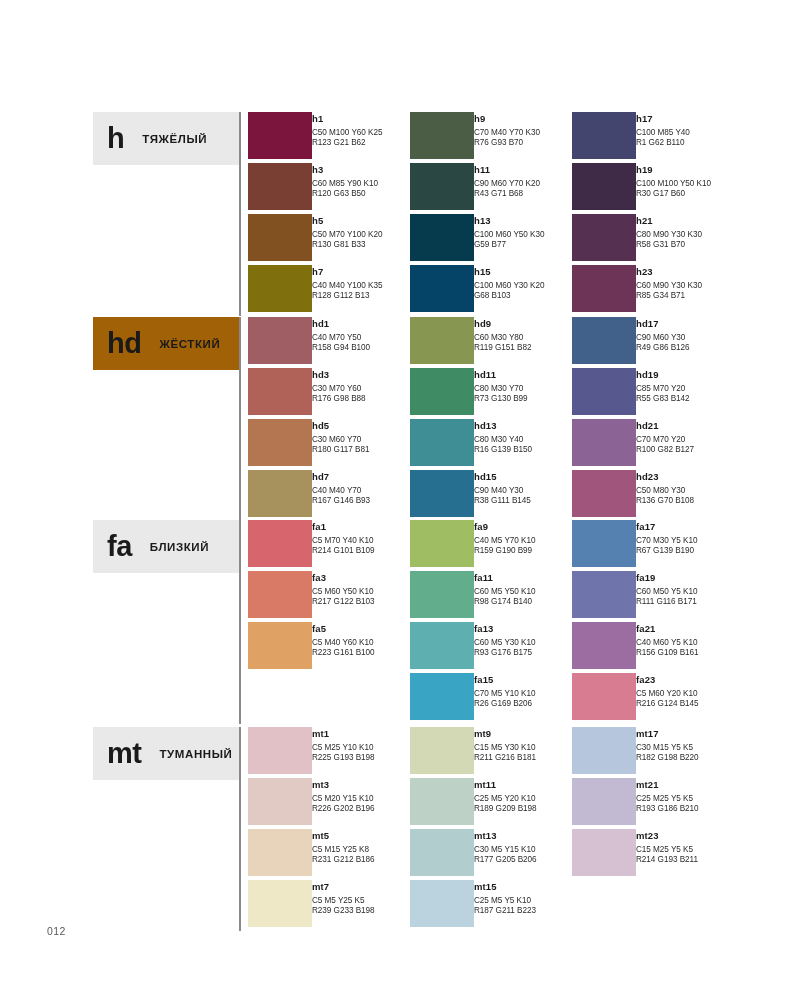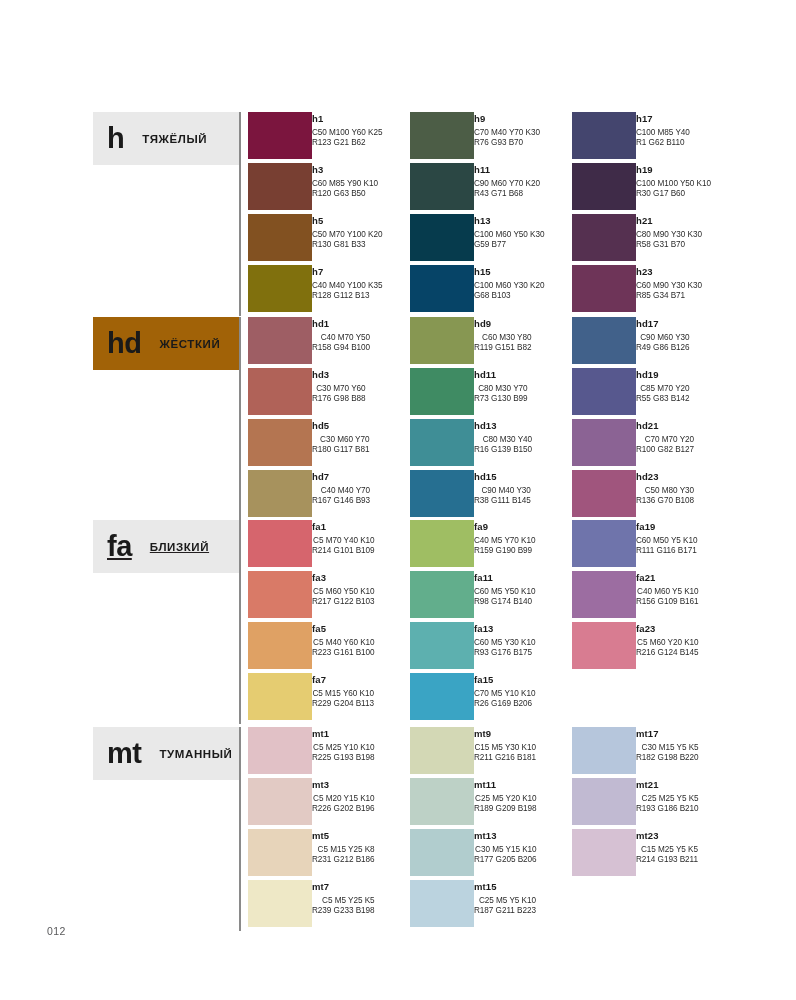--- a/index.html
+++ b/index.html
@@ -97,21 +97,21 @@
     line-height: 11px;
     color: #1a1a1a;
   }
   .entry-cmyk, .entry-rgb {
     font-size: 8.2px;
     line-height: 9.6px;
     letter-spacing: -0.05px;
     color: #2b2b2b;
     white-space: nowrap;
   }
-  .entry-cmyk { margin-top: 4px; text-align: right; }
+  .entry-cmyk { margin-top: 4px; }
 
   .page-number {
     position: absolute;
     left: 47px;
     top: 925px;
     font-size: 10.5px;
     letter-spacing: 0.4px;
     color: #58585a;
   }
 </style>
@@ -336,21 +336,21 @@
               <div class="entry-text">
                 <div class="entry-name">hd23</div>
                 <div class="entry-cmyk">C50 M80 Y30</div>
                 <div class="entry-rgb">R136 G70 B108</div>
               </div>
             </div>
           </div>
         </div>
       </div>
       <div class="group" style="top: 520px; height: 204px;">
-        <div class="group-header" style="background: rgb(233, 233, 233); text-decoration: underline;">
+        <div class="group-header" style="background: rgb(233, 233, 233);">
           <span class="group-code">fa</span>
           <span class="group-name">БЛИЗКИЙ</span>
         </div>
         <div class="divider" style="height: 204px; background: rgb(138, 138, 138);"></div>
         <div class="cols">
           <div class="col">
             <div class="entry">
               <div class="swatch" style="background: rgb(214, 101, 109);"></div>
               <div class="entry-text">
                 <div class="entry-name">fa1</div>
@@ -367,28 +367,20 @@
               </div>
             </div>
             <div class="entry">
               <div class="swatch" style="background: rgb(223, 161, 100);"></div>
               <div class="entry-text">
                 <div class="entry-name">fa5</div>
                 <div class="entry-cmyk">C5 M40 Y60 K10</div>
                 <div class="entry-rgb">R223 G161 B100</div>
               </div>
             </div>
-            <div class="entry">
-              <div class="swatch" style="background: rgb(229, 204, 113);"></div>
-              <div class="entry-text">
-                <div class="entry-name">fa7</div>
-                <div class="entry-cmyk">C5 M15 Y60 K10</div>
-                <div class="entry-rgb">R229 G204 B113</div>
-              </div>
-            </div>
           </div>
           <div class="col">
             <div class="entry">
               <div class="swatch" style="background: rgb(159, 190, 99);"></div>
               <div class="entry-text">
                 <div class="entry-name">fa9</div>
                 <div class="entry-cmyk">C40 M5 Y70 K10</div>
                 <div class="entry-rgb">R159 G190 B99</div>
               </div>
             </div>
@@ -411,20 +403,28 @@
             <div class="entry">
               <div class="swatch" style="background: rgb(58, 164, 196);"></div>
               <div class="entry-text">
                 <div class="entry-name">fa15</div>
                 <div class="entry-cmyk">C70 M5 Y10 K10</div>
                 <div class="entry-rgb">R26 G169 B206</div>
               </div>
             </div>
           </div>
           <div class="col">
+            <div class="entry">
+              <div class="swatch" style="background: rgb(84, 129, 176);"></div>
+              <div class="entry-text">
+                <div class="entry-name">fa17</div>
+                <div class="entry-cmyk">C70 M30 Y5 K10</div>
+                <div class="entry-rgb">R67 G139 B190</div>
+              </div>
+            </div>
             <div class="entry">
               <div class="swatch" style="background: rgb(111, 116, 171);"></div>
               <div class="entry-text">
                 <div class="entry-name">fa19</div>
                 <div class="entry-cmyk">C60 M50 Y5 K10</div>
                 <div class="entry-rgb">R111 G116 B171</div>
               </div>
             </div>
             <div class="entry">
               <div class="swatch" style="background: rgb(156, 109, 161);"></div>

